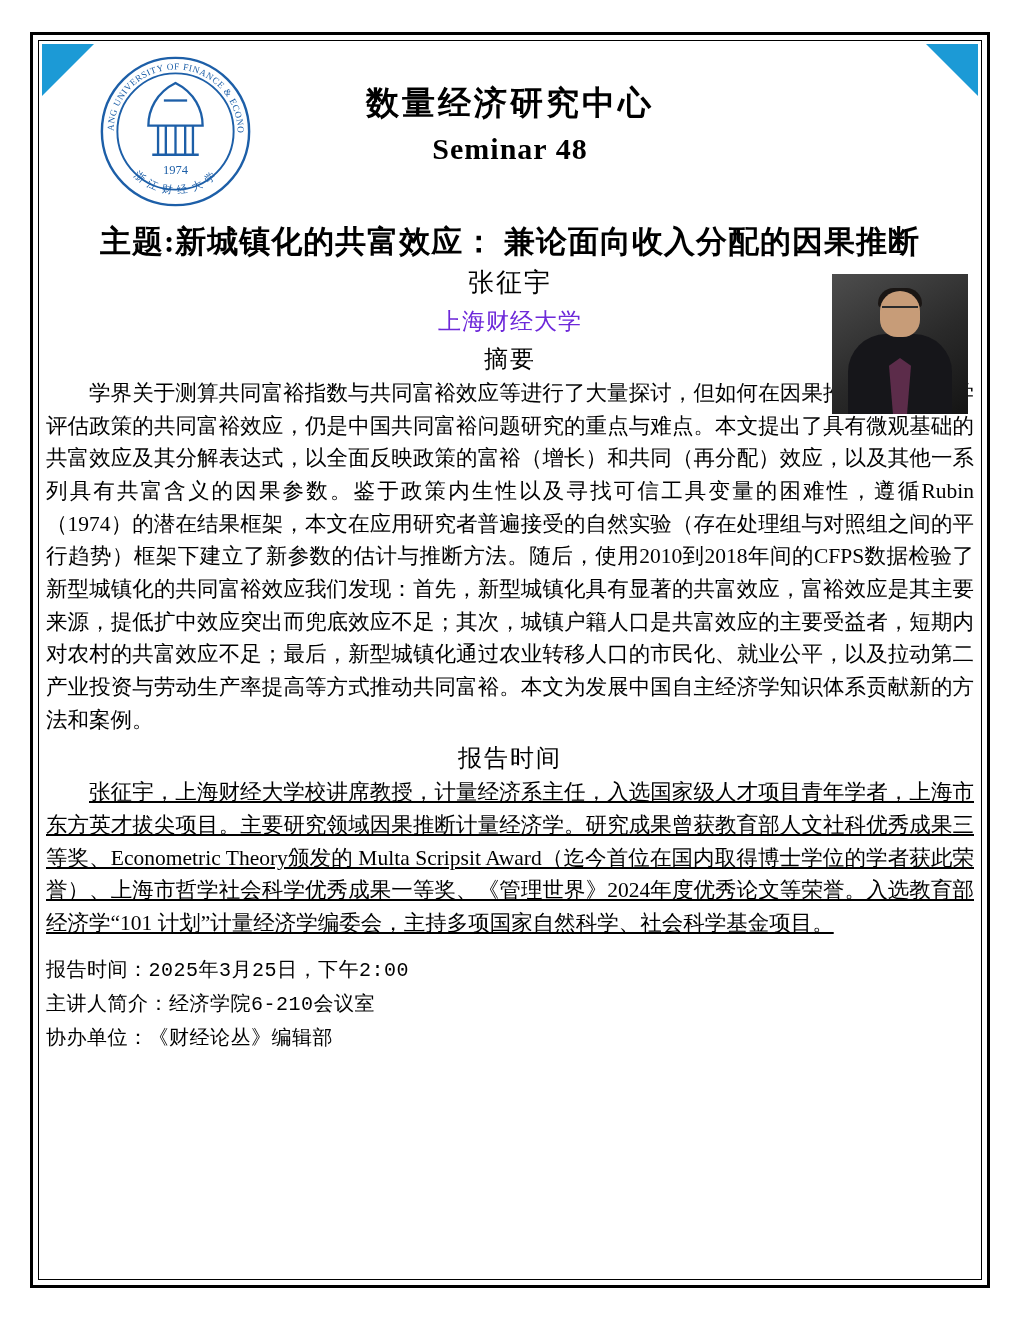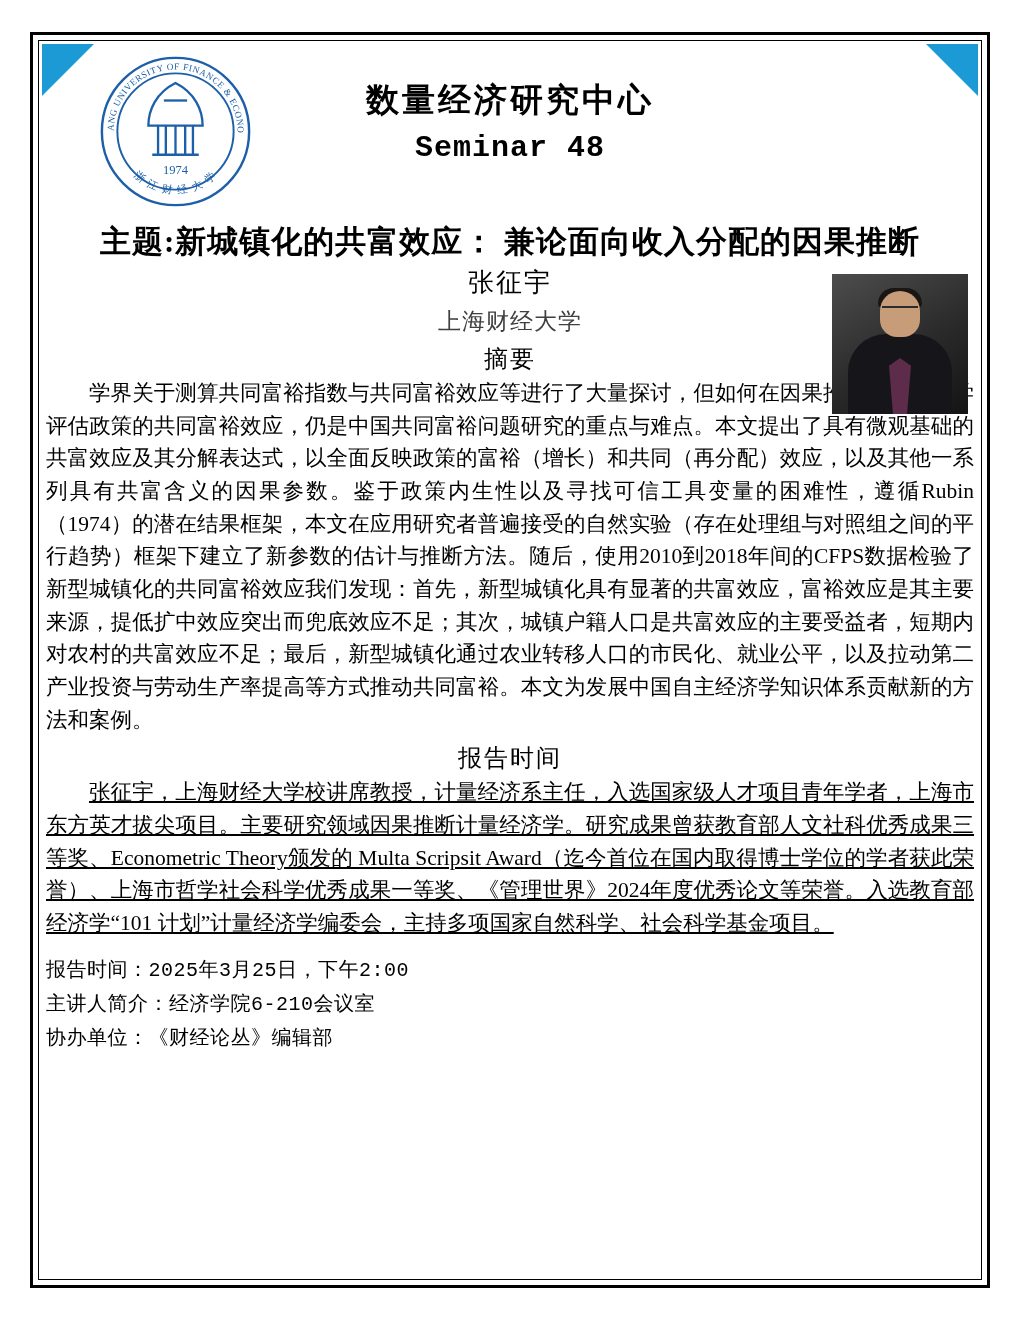--- a/index.html
+++ b/index.html
@@ -75,21 +75,20 @@
   .logo {
     position: absolute;
     left: 56px;
     top: 10px;
     width: 155px;
     height: 155px;
   }
   .header-titles {
     padding-top: 38px;
     text-align: center;
-    font-family: Liberation Mono, monospace;
   }
   .main-title {
     font-size: 33px;
     font-weight: bold;
     letter-spacing: 3px;
     line-height: 1.3;
   }
   .sub-title {
     font-size: 30px;
     font-weight: bold;
@@ -112,21 +111,21 @@
   }
   .speaker {
     text-align: center;
     font-size: 26px;
     margin-top: 2px;
     letter-spacing: 2px;
   }
   .affiliation {
     text-align: center;
     font-size: 23px;
-    color: #404040;
+    color: #6d28d9;
     margin-top: 6px;
     letter-spacing: 1px;
   }
   .portrait {
     position: absolute;
     right: 10px;
     top: 52px;
     width: 136px;
     height: 140px;
     background: linear-gradient(150deg, #4d4d4d 0%, #2a2a2a 55%, #141414 100%);

